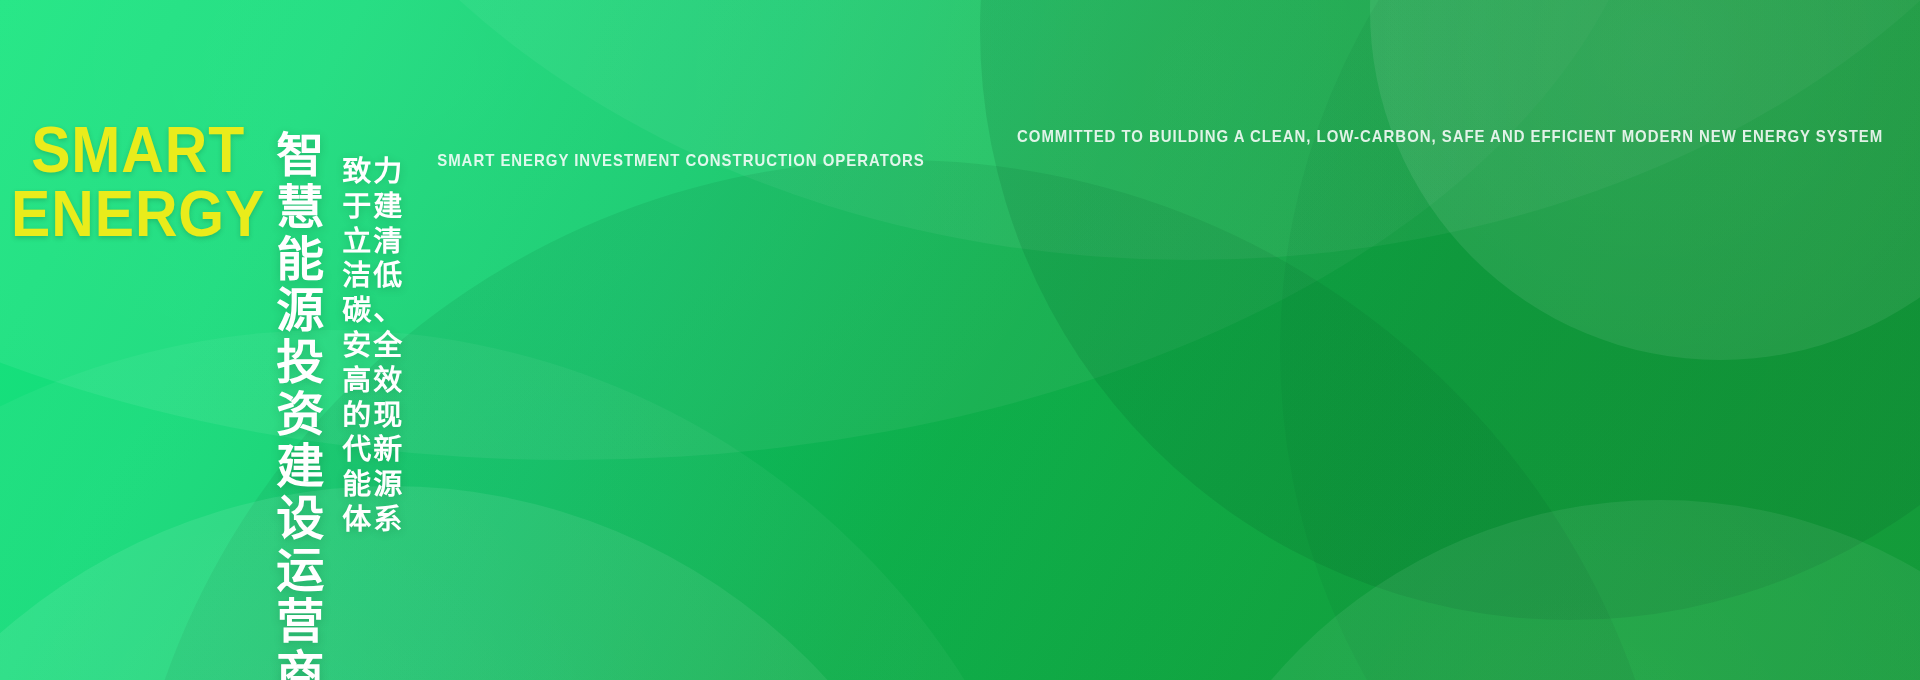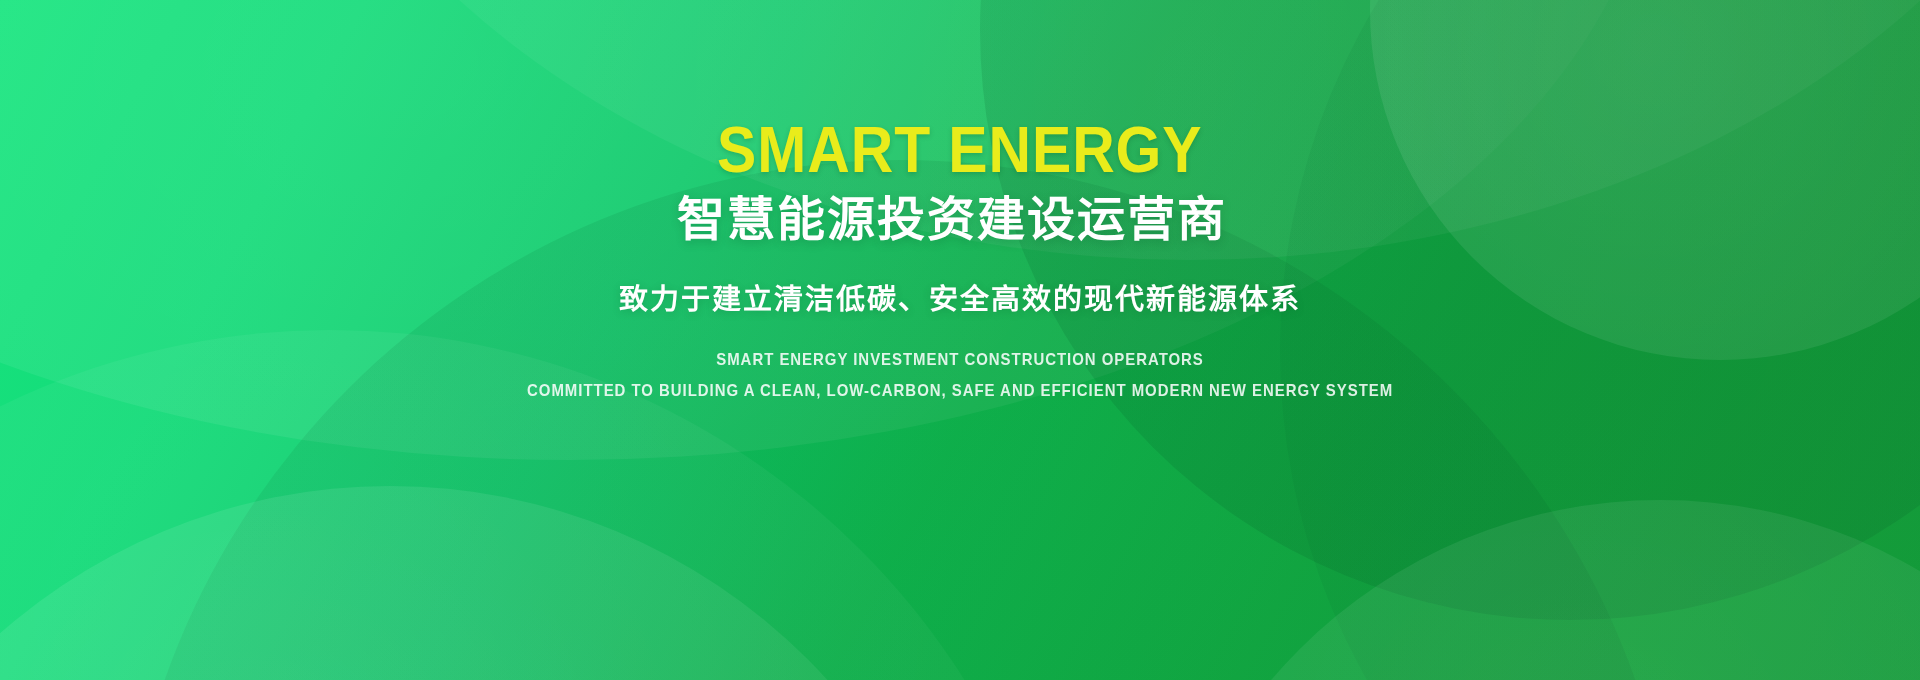--- a/index.html
+++ b/index.html
@@ -142,22 +142,22 @@
         rgba(255,255,255,0) 86%);
   }
 
   
   .content {
     position: relative;
     z-index: 5;
     width: 100%;
     height: 100%;
     display: flex;
-    flex-direction: column;
-    align-items: center;
+    flex-direction: row;
+    align-items: flex-start;
     justify-content: flex-start;
     padding-top: 118px;
     text-align: center;
   }
 
   .eyebrow-en {
     font-size: 64px;
     line-height: 1.0;
     font-weight: 700;
     letter-spacing: 1px;

